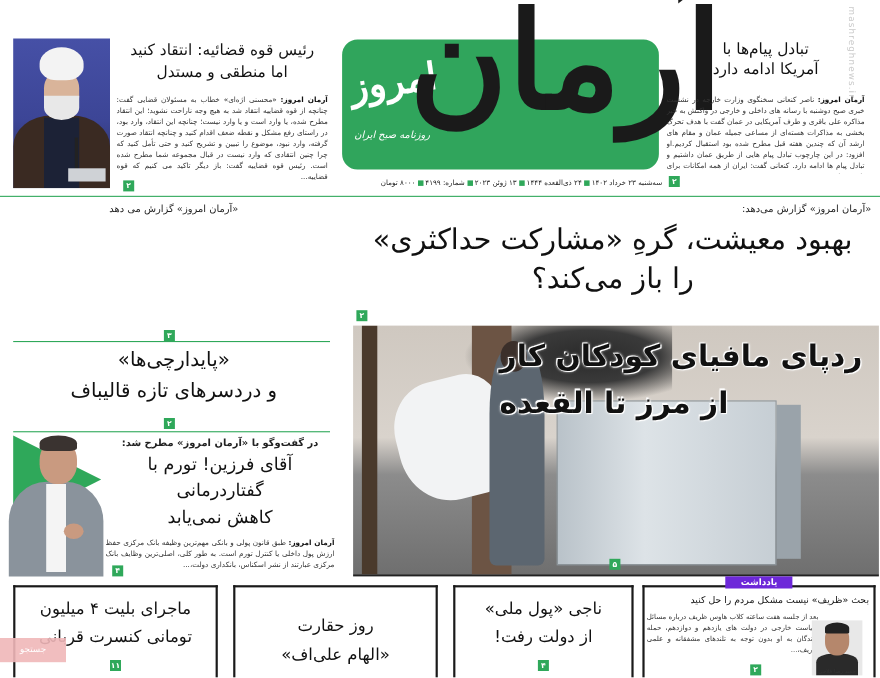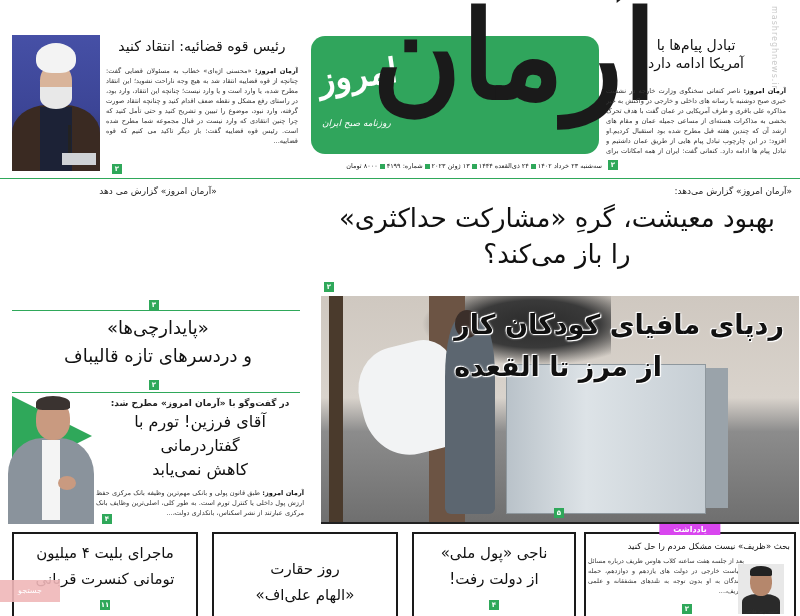--- a/index.html
+++ b/index.html
@@ -86,20 +86,21 @@
     <div class="inner"></div>
     <div class="face"></div>
     <div class="beard"></div>
     <div class="turban"></div>
     <div class="mic"></div>
     <div class="desk"></div>
 </div>
 <div class="abs" style="left:106px; top:36px; width:192px;">
   <div class="headline" style="font-size:14px; line-height:20px;">
     <div>رئیس قوه قضائیه: انتقاد کنید</div>
+    <div>اما منطقی و مستدل</div>
   </div>
   <p class="body-text" style="margin-top:10px; height:78px; overflow:hidden;"><b>آرمان امروز:</b> <span>«محسنی اژه‌ای» خطاب به مسئولان قضایی گفت: چنانچه از قوه قضاییه انتقاد شد به هیچ وجه ناراحت نشوید؛ این انتقاد مطرح شده، یا وارد است و یا وارد نیست؛ چنانچه این انتقاد، وارد بود، در راستای رفع مشکل و نقطه ضعف اقدام کنید و چنانچه انتقاد صورت گرفته، وارد نبود، موضوع را تبیین و تشریح کنید و حتی تأمل کنید که چرا چنین انتقادی که وارد نیست در قبال مجموعه شما مطرح شده است. رئیس قوه قضاییه گفت: باز دیگر تاکید می کنیم که قوه قضاییه...</span></p>
   <span class="green-badge" style="position:absolute; left:6px; top:128px;">۲</span>
 </div>
 
 <div class="rule" style="left:0; top:178px; width:800px;"></div>
 
 <div class="abs" style="left:322px; top:186px; width:470px;">
   <div style="font-size:9px; color:#222;">«آرمان امروز» گزارش می‌دهد:</div>
   <div class="headline" style="font-size:26px; line-height:36px; margin-top:4px;">
@@ -174,21 +175,21 @@
 </div>
 <div class="box" style="left:412px; top:532px; width:164px; height:84px;">
   <div class="headline" style="font-size:15px; line-height:26px; margin-top:6px;">
     <div>ناجی «پول ملی»</div>
     <div>از دولت رفت!</div>
   </div>
   <div style="text-align:center;"><span class="green-badge">۴</span></div>
 </div>
 
 <div class="box" style="left:584px; top:532px; width:212px; height:84px; border-width:2px 2px 0 2px;">
-  <div style="position:absolute; top:-10px; left:50%; transform:translateX(-50%); background:#d946ef; color:#fff; font-size:8px; font-weight:bold; padding:1px 14px;">یادداشت</div>
+  <div style="position:absolute; top:-10px; left:50%; transform:translateX(-50%); background:#6d28d9; color:#fff; font-size:8px; font-weight:bold; padding:1px 14px;">یادداشت</div>
   <div class="headline" style="font-size:8.5px; line-height:12px; margin-top:6px; padding:0 4px; text-align:right;">بحث «ظریف» نیست مشکل مردم را حل کنید</div>
   <p class="body-text" style="position:absolute; right:50px; top:22px; width:156px; height:40px; overflow:hidden; font-size:6.4px;">بعد از جلسه هفت ساعته کلاب هاوس ظریف درباره مسائل سیاست خارجی در دولت های یازدهم و دوازدهم، حمله کنندگان به او بدون توجه به تلندهای مشفقانه و علمی ظریف،...</p>
   <span class="green-badge" style="position:absolute; left:96px; top:70px;">۲</span>
 </div>
 <div id="photo-columnist" class="photo">
   <div class="b"></div>
     <div class="f"></div>
     <div class="h"></div>
 </div>
 <div class="abs" style="left:736px; top:608px; width:50px; font-size:5px; text-align:center; color:#333;">حمید رضا فلاحی</div>

